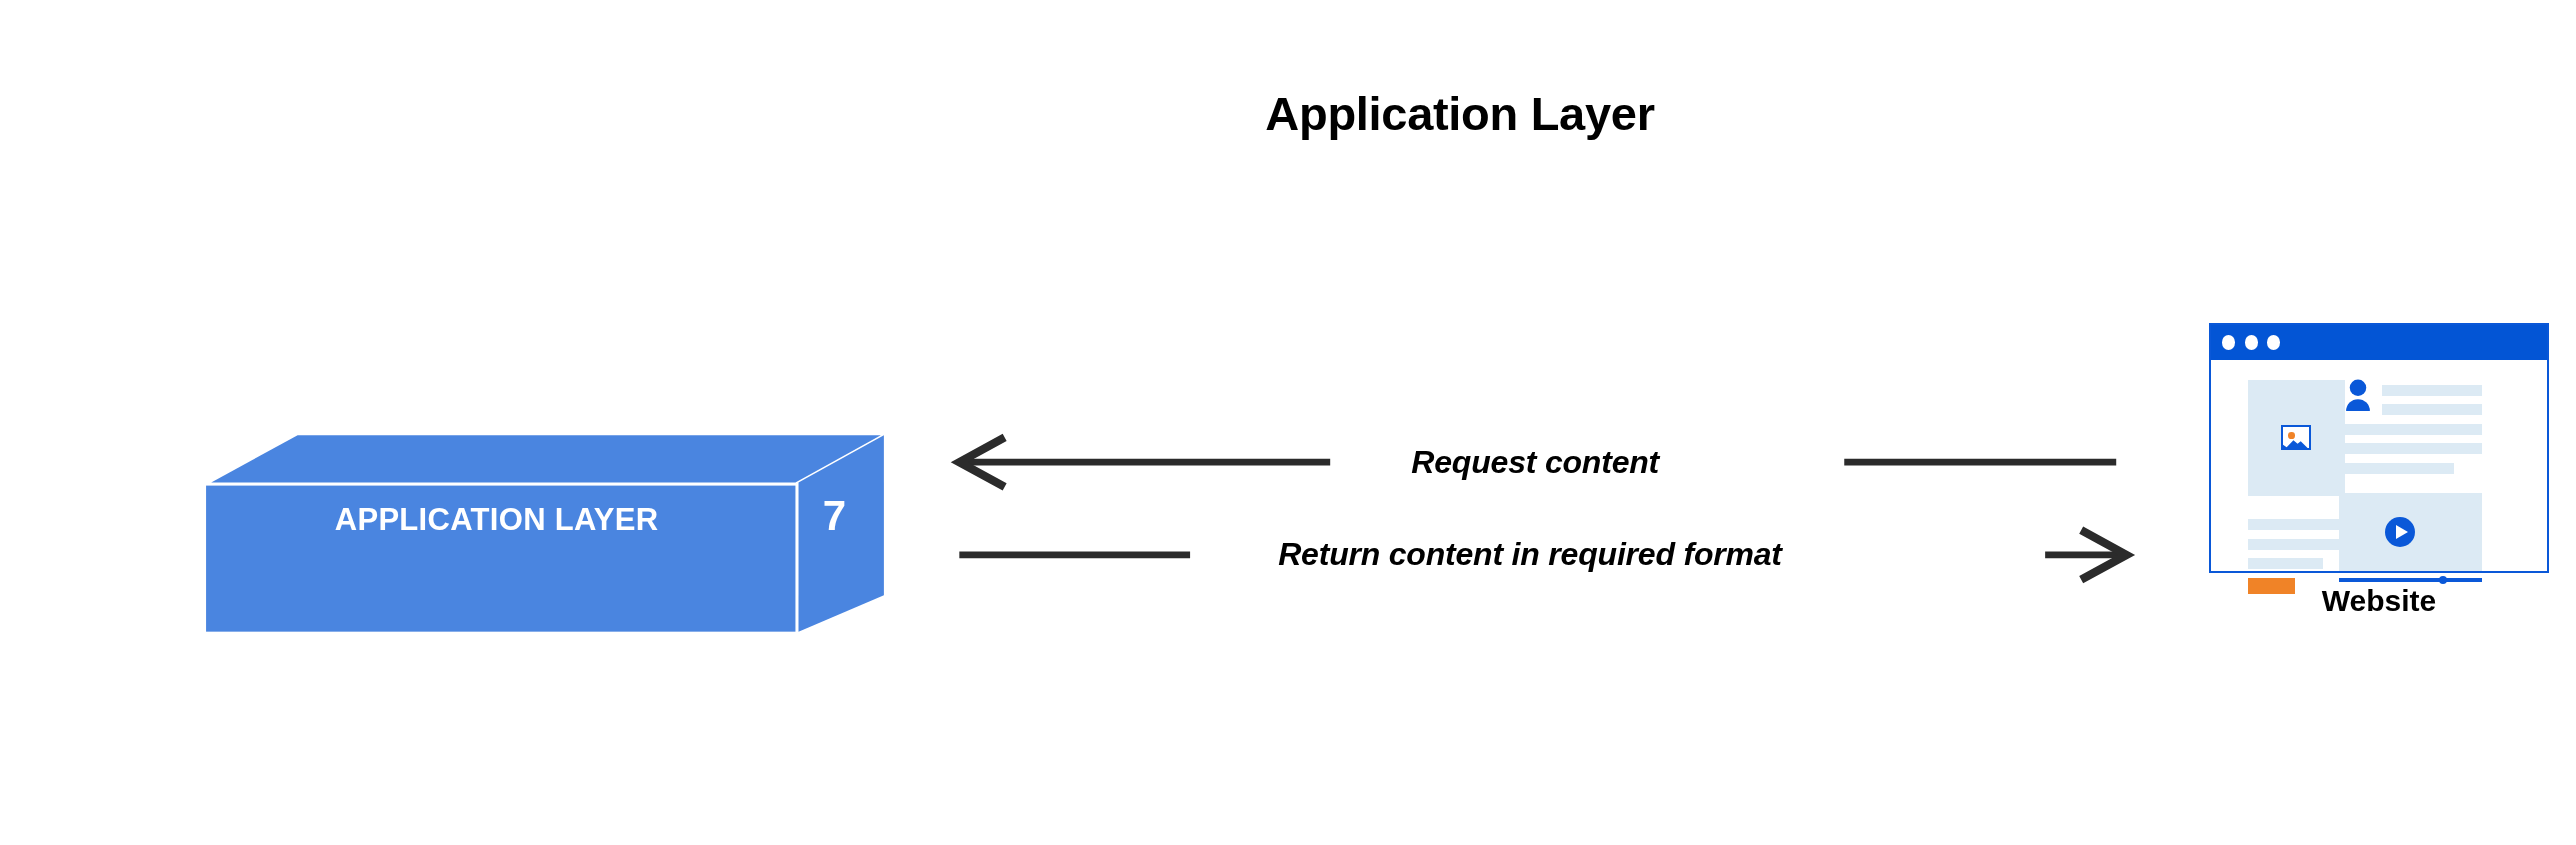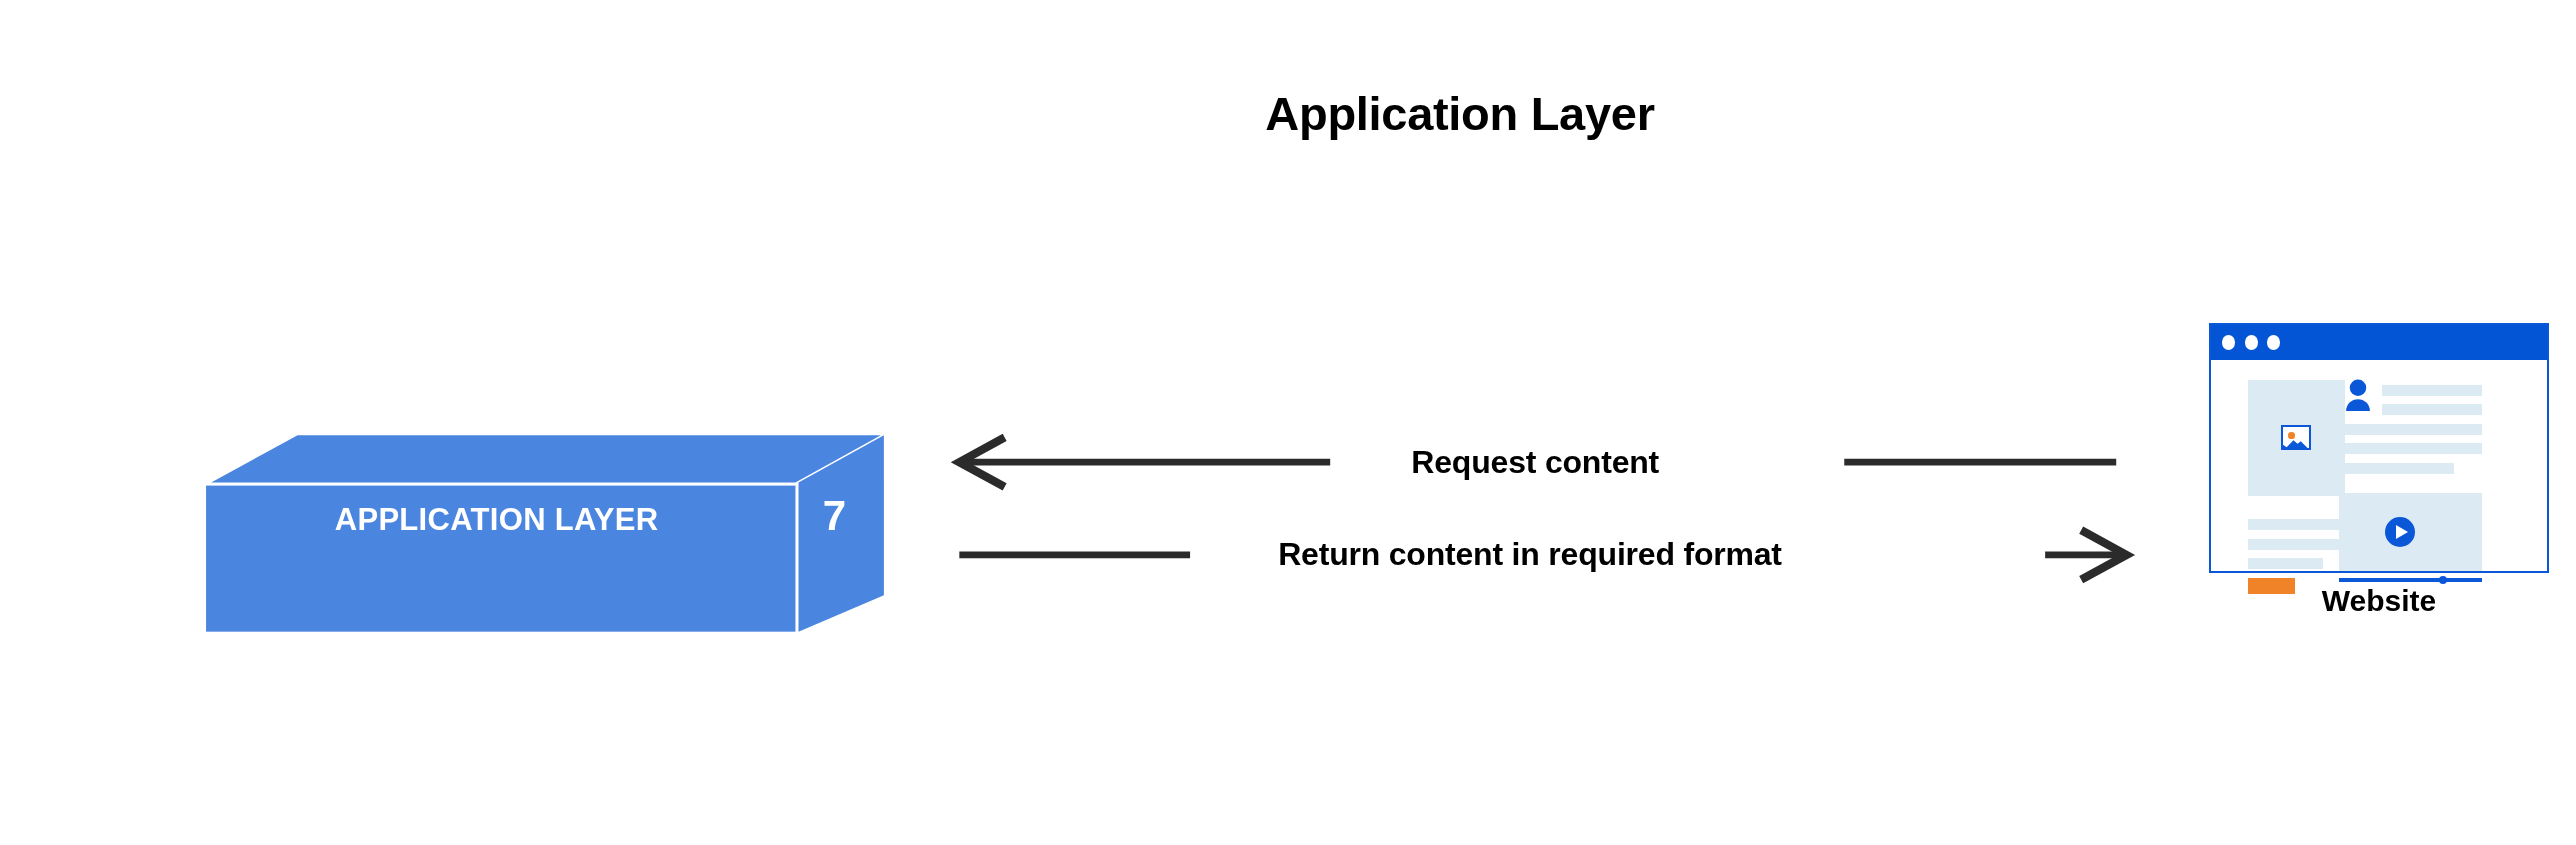--- a/index.html
+++ b/index.html
@@ -102,27 +102,29 @@
     line-height: 1;
     white-space: nowrap;
     letter-spacing: -0.2px;
   }
   .arrow-label.request {
     left: 0;
     top: 24px;
     width: 1195px;
     text-align: center;
     transform: translateX(-10.3px);
+    font-style: italic;
   }
   .arrow-label.return {
     left: 0;
     top: 116px;
     width: 1195px;
     text-align: center;
     transform: translateX(-15.5px);
+    font-style: italic;
   }
 
   
   .website {
     position: absolute;
     left: 2209px;
     top: 323px;
     width: 343px;
     height: 258px;
   }

